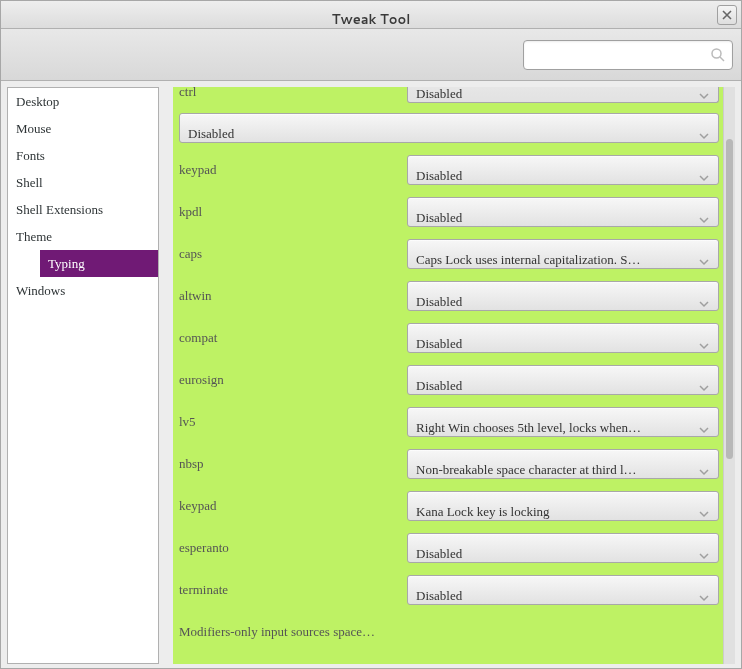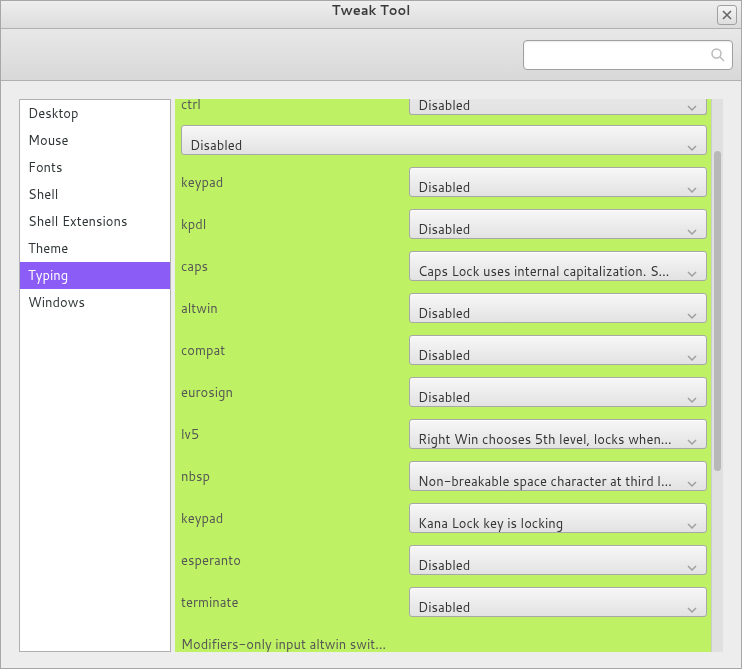--- a/index.html
+++ b/index.html
@@ -11,21 +11,21 @@
       width: 742px;
       height: 669px;
       overflow: hidden;
       border: 1px solid #a7a7a7;
     }
     .titlebar {
       height: 28px;
       background: linear-gradient(to bottom, #eeeeee, #dcdcdc);
       border-bottom: 1px solid #b0b0b0;
       display: flex;
-      align-items: flex-start;
+      align-items: flex-end;
       justify-content: center;
       position: relative;
     }
     .titlebar-title {
       font-weight: bold;
       color: #3a3a3a;
       font-size: 13px;
     }
     .close-btn {
       position: absolute;
@@ -66,40 +66,42 @@
       flex: 1;
       border: none;
       outline: none;
       font-size: 13px;
       background: transparent;
     }
     .search-box svg { width: 16px; height: 16px; opacity: 0.5; }
     .content {
       display: flex;
       height: calc(669px - 28px - 52px);
-      padding: 18px;
-      gap: 4px;
+      padding: 6px;
+      gap: 14px;
+      font-family: Liberation Serif, serif;
     }
     .sidebar {
       width: 152px;
       background: #fff;
       border: 1px solid #b0b0b0;
       overflow-y: auto;
       flex-shrink: 0;
     }
     .sidebar-item {
       padding: 5px 8px;
       cursor: pointer;
       color: #2e3436;
       font-size: 13px;
       line-height: 17px;
     }
     .sidebar-item.selected {
-      background: #8b5cf6;
+      background: #701a75;
       color: #fff;
+      margin-left: 32px;
     }
     .main {
       flex: 1;
       background: #bef264;
       overflow: hidden;
       position: relative;
       display: flex;
     }
     .settings-scroll {
       flex: 1;
@@ -331,21 +333,21 @@
           <div class="row-label">terminate</div>
           <div class="row-select">
             <span class="row-select-text">Disabled</span>
             <svg viewBox="0 0 12 12">
                 <path d="M2 4 L6 8 L10 4" stroke="#666" stroke-width="1.5" fill="none"></path>
               </svg>
           </div>
         </div>
 
         <div class="row">
-          <div class="row-label">Modifiers-only input altwin swit…</div>
+          <div class="row-label">Modifiers-only input sources space…</div>
         </div>
 
       </div>
     </div>
     <div class="scrollbar">
       <div class="scrollbar-thumb"></div>
     </div>
   </div>
 </div>
 

